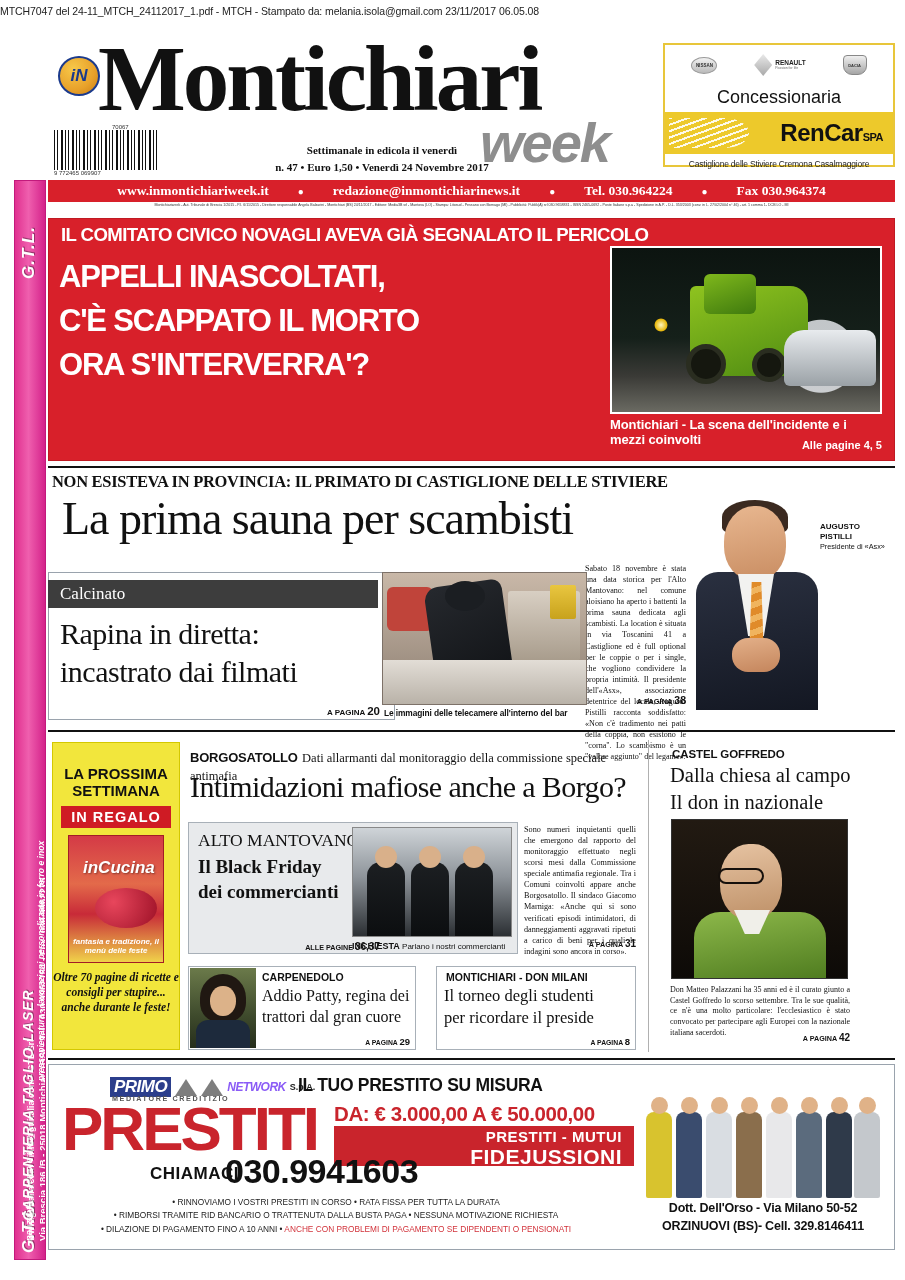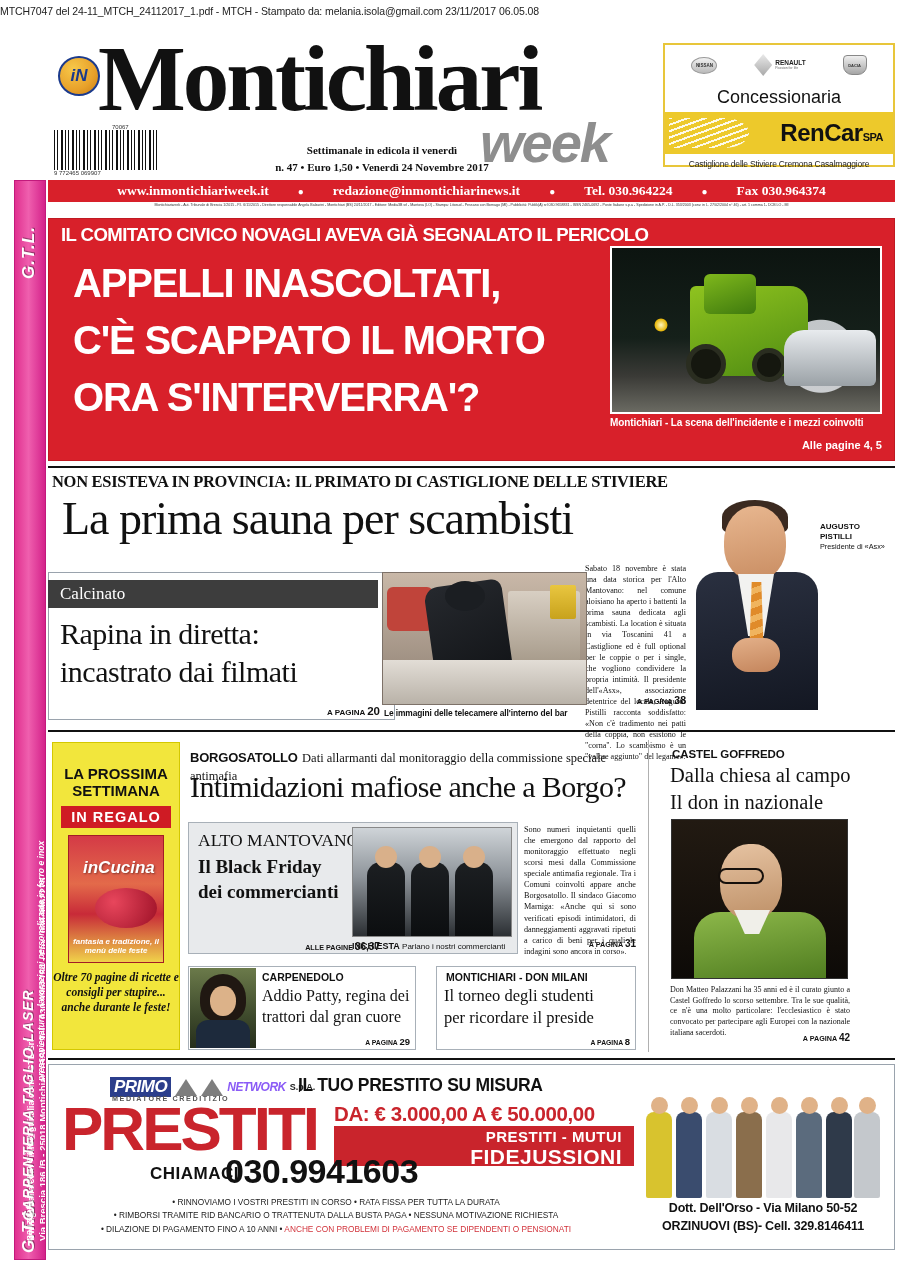--- a/index.html
+++ b/index.html
@@ -133,22 +133,22 @@
   .red-block {
     position: absolute; left: 48px; top: 218px; width: 847px; height: 243px;
     background: #d8202a; border: 1px solid #c01a22;
   }
   .red-kicker {
     position: absolute; left: 12px; top: 5px; width: 820px;
     color: #fff; font-weight: bold; font-size: 18.6px; letter-spacing: -0.6px;
     font-family: "Liberation Sans", sans-serif;
   }
   .red-head {
-    position: absolute; left: 24px; top: 36px; width: 520px;
-    color: #fff; font-weight: bold; font-size: 40px; line-height: 1.42;
+    position: absolute; left: 10px; top: 36px; width: 520px;
+    color: #fff; font-weight: bold; font-size: 31px; line-height: 1.42;
     letter-spacing: -1.2px; font-family: "Liberation Sans", sans-serif;
   }
   .red-head div { white-space: nowrap; }
   .crash-photo {
     position: absolute; right: 12px; top: 27px; width: 272px; height: 168px;
     border: 2px solid #fff;
     background:
       radial-gradient(circle at 46% 45%, rgba(150,200,40,.9) 0 34px, transparent 35px),
       radial-gradient(circle at 78% 66%, rgba(225,228,232,.85) 0 36px, transparent 37px),
       linear-gradient(180deg,#0c1410 0%,#15201a 55%,#3a3a36 78%,#6a6a62 100%);
@@ -171,21 +171,21 @@
   .crash-photo .car {
     position:absolute; right: 4px; top: 82px; width: 92px; height: 56px;
     background: linear-gradient(180deg,#e8ebee,#9aa1a6); border-radius: 20px 10px 6px 6px;
   }
   .crash-photo .headlamp {
     position:absolute; left: 42px; top: 70px; width: 14px; height: 14px; border-radius:50%;
     background: radial-gradient(circle,#fff6c0,#e8b70a 60%,transparent 70%);
   }
   .crash-cap {
     position: absolute; right: 12px; top: 198px; width: 272px;
-    color: #fff; font-size: 10px; font-weight: bold; letter-spacing:-0.1px;
+    color: #fff; font-size: 13px; font-weight: bold; letter-spacing:-0.1px;
   }
   .crash-ref {
     position: absolute; right: 12px; top: 220px; width: 272px; text-align: right;
     color: #fff; font-size: 11px; font-weight: bold;
   }
 
   
   .sauna-kicker {
     position: absolute; left: 52px; top: 472px;
     font-family: "Liberation Serif", serif; font-weight: bold; font-size: 16.5px;

